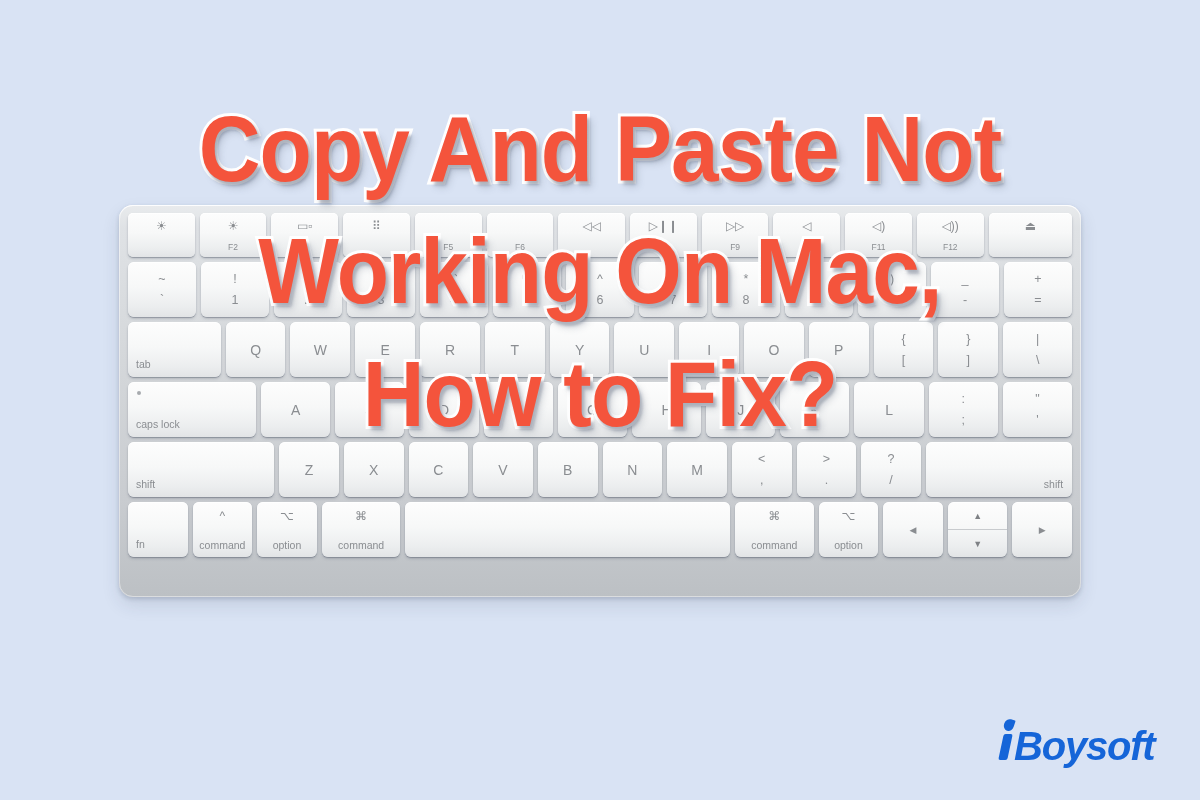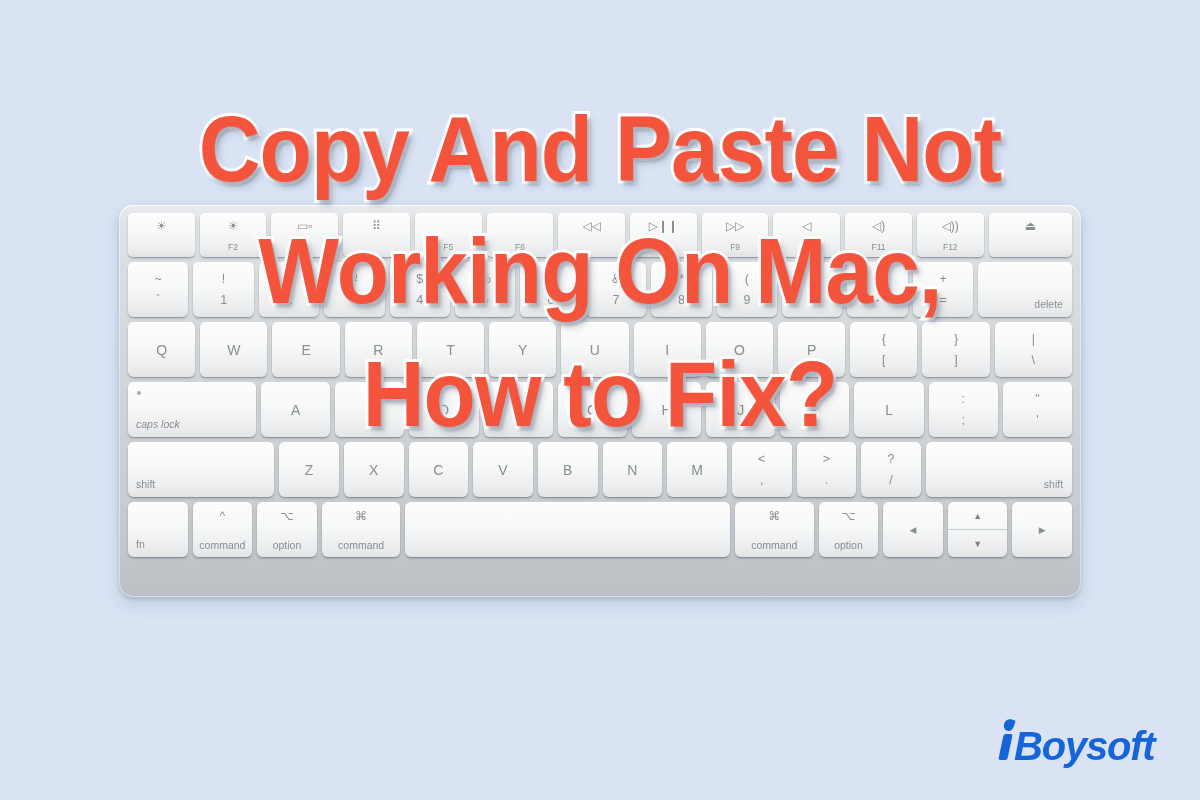--- a/index.html
+++ b/index.html
@@ -294,25 +294,25 @@
         <span class="lbl dual-bot">0</span>
       </div>
       <div class="key" style="flex-grow: 1;">
         <span class="lbl dual-top">_</span>
         <span class="lbl dual-bot">-</span>
       </div>
       <div class="key" style="flex-grow: 1;">
         <span class="lbl dual-top">+</span>
         <span class="lbl dual-bot">=</span>
       </div>
+    </div>
+    <div class="kb-row r2">
       <div class="key" style="flex-grow: 1.55;">
-        <span class="lbl corner-br">delete</span>
-      </div>
-    </div>
-    <div class="kb-row r2">
+        <span class="lbl corner-bl">tab</span>
+      </div>
       <div class="key" style="flex-grow: 1;">
         <span class="lbl center1">Q</span>
       </div>
       <div class="key" style="flex-grow: 1;">
         <span class="lbl center1">W</span>
       </div>
       <div class="key" style="flex-grow: 1;">
         <span class="lbl center1">E</span>
       </div>
       <div class="key" style="flex-grow: 1;">
@@ -343,21 +343,21 @@
       <div class="key" style="flex-grow: 1;">
         <span class="lbl dual-top">}</span>
         <span class="lbl dual-bot">]</span>
       </div>
       <div class="key" style="flex-grow: 1.15;">
         <span class="lbl dual-top">|</span>
         <span class="lbl dual-bot">\</span>
       </div>
     </div>
     <div class="kb-row r3">
-      <div class="key" style="flex-grow: 1.85; font-style: italic;">
+      <div class="key" style="flex-grow: 1.85;">
         <span class="capsdot"></span>
         <span class="lbl corner-bl">caps lock</span>
       </div>
       <div class="key" style="flex-grow: 1;">
         <span class="lbl center1">A</span>
       </div>
       <div class="key" style="flex-grow: 1;">
         <span class="lbl center1">S</span>
       </div>
       <div class="key" style="flex-grow: 1;">

